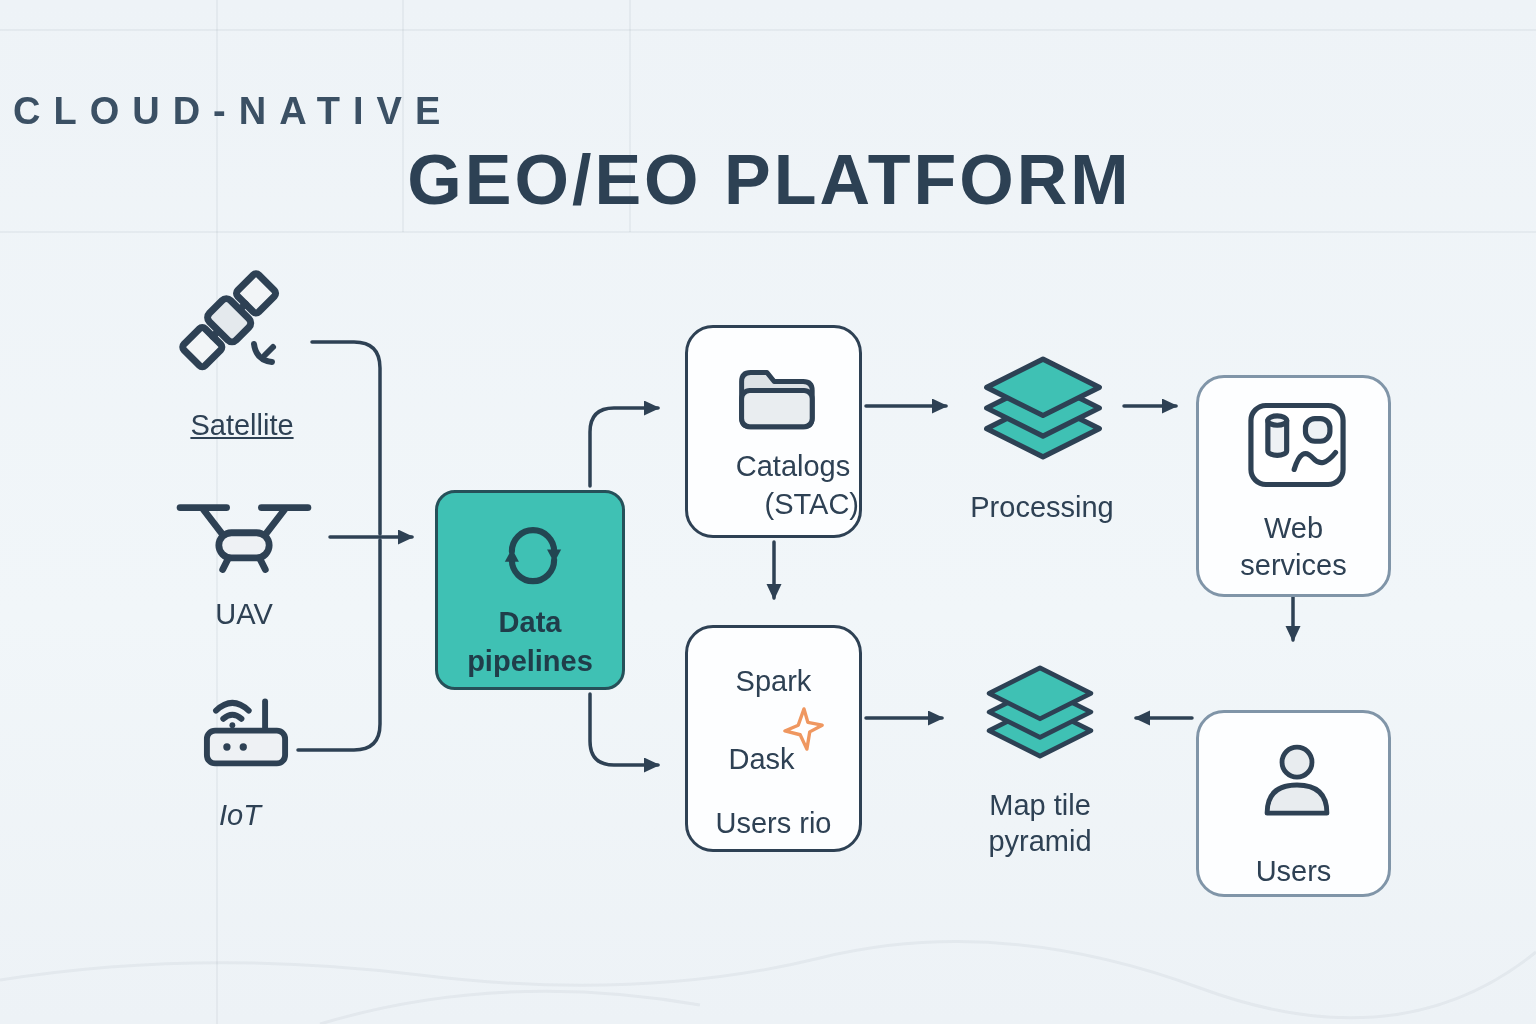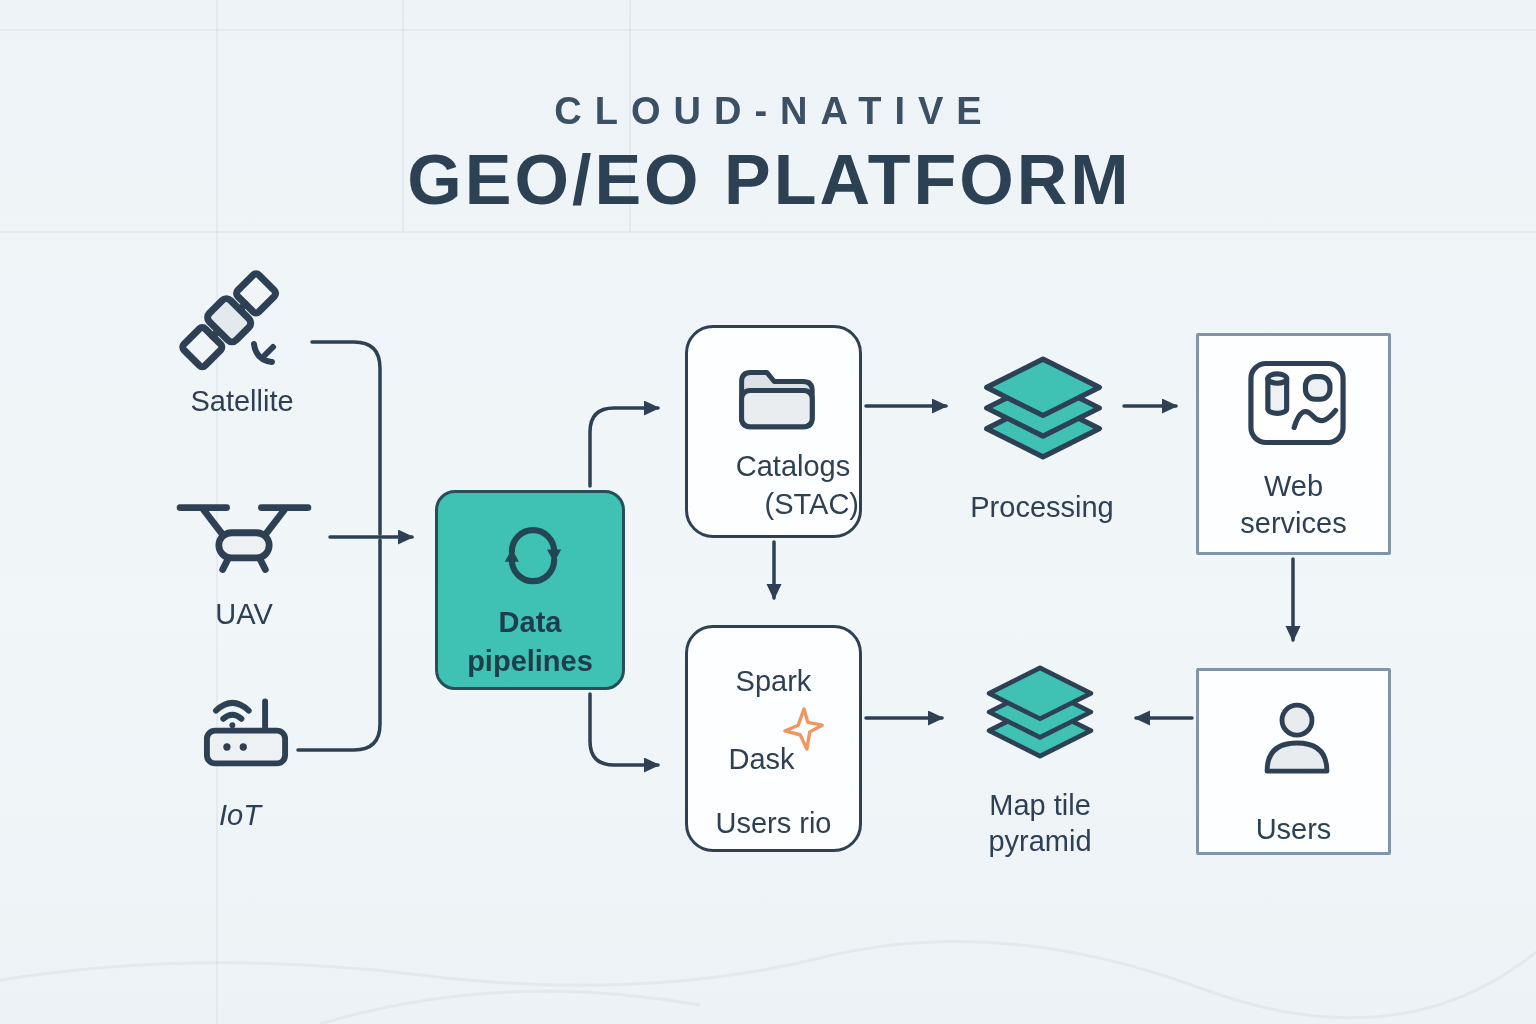--- a/index.html
+++ b/index.html
@@ -6,37 +6,37 @@
   .canvas{
     position:relative;
     width:1536px;height:1024px;
     background:linear-gradient(180deg,#eef3f7 0%,#f1f6f9 60%,#edf2f6 100%);
     font-family:"Liberation Sans", sans-serif;
     overflow:hidden;
     color:#2e4154;
   }
   .abs{position:absolute;}
   .title-kicker{
-    left:0;right:0;top:90px;text-align:center;
+    left:0;right:0;top:90px;
     font-size:38px;font-weight:600;letter-spacing:13px;text-indent:13px;
     color:#3b5064;
   }
   .title-main{
     left:0;right:0;top:140px;text-align:center;
     font-size:70px;font-weight:800;letter-spacing:3px;text-indent:3px;
     color:#2d4154;
   }
   .label{
     text-align:center;font-size:29px;font-weight:500;color:#2e4154;line-height:1.25;
   }
   .node-box{
     box-sizing:border-box;background:#fdfeff;
     border:3.5px solid #2e4154;border-radius:28px;
   }
-  .node-box.slate{border-color:#8095a8;border-radius:2px;}
+  .node-box.slate{border-color:#8095a8;border-radius:28px;margin-top:42px;}
   .teal-box{
     box-sizing:border-box;background:#3fc1b4;
     border:3.5px solid #265059;border-radius:20px;
   }
   .box-label{position:absolute;left:0;right:0;text-align:center;
     font-size:29px;font-weight:500;color:#2e4154;line-height:1.28;}
   svg{display:block;}
   .overlay{position:absolute;left:0;top:0;pointer-events:none;}
 </style>
 </head>
@@ -67,21 +67,21 @@
         <line x1="34" y1="55" x2="42" y2="55"></line>
         <line x1="72" y1="55" x2="80" y2="55"></line>
         <rect x="42" y="36" width="30" height="38" rx="6" fill="#e4e9ed"></rect>
       </g>
       <g stroke="#2e4154" stroke-width="6" fill="none" stroke-linecap="round">
         <path d="M 84 82 q 2 16 18 18"></path>
         <line x1="95" y1="93" x2="103" y2="85"></line>
       </g>
     </svg>
   </div>
-  <div class="abs label" style="left:142px;top:383px;width:200px;">Satellite</div>
+  <div class="abs label" style="left:142px;top:407px;width:200px;text-decoration:underline;">Satellite</div>
 
   <div class="abs" style="left:175px;top:494px;width:138px;height:92px;">
     <svg width="138" height="92" viewBox="0 0 140 95">
       <g stroke="#2e4154" stroke-width="7" fill="none" stroke-linecap="round" stroke-linejoin="round">
         <line x1="4" y1="14" x2="52" y2="14"></line>
         <line x1="88" y1="14" x2="136" y2="14"></line>
         <line x1="28" y1="16" x2="48" y2="42"></line>
         <line x1="112" y1="16" x2="92" y2="42"></line>
         <rect x="44" y="40" width="52" height="26" rx="13" fill="#eef1f4"></rect>
         <path d="M 54 66 l -6 12"></path>

